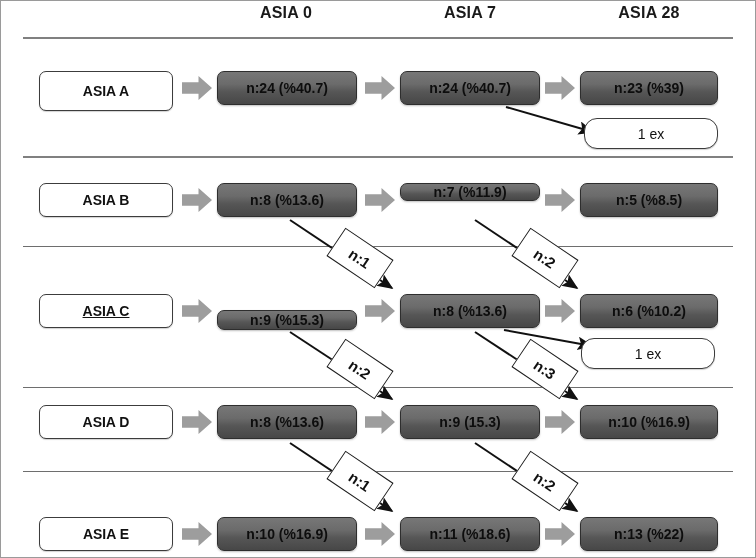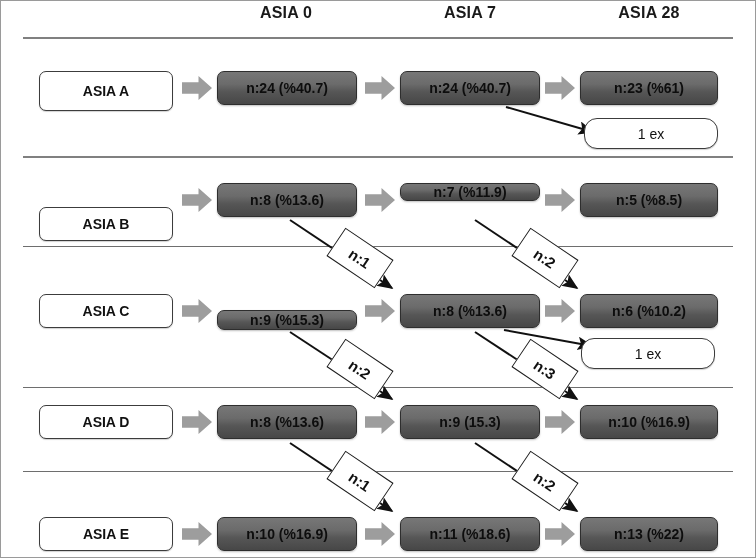--- a/index.html
+++ b/index.html
@@ -136,32 +136,32 @@
   <div class="nlab" style="left:515px;top:351px;transform:rotate(34deg);">n:3</div>
   <div class="nlab" style="left:330px;top:463px;transform:rotate(34deg);">n:1</div>
   <div class="nlab" style="left:515px;top:463px;transform:rotate(34deg);">n:2</div>
 
   <div class="wbox" style="left:38px;top:70px;width:134px;height:40px;">ASIA A</div>
   <div class="blockarrow" style="left:181px;top:74px;"></div>
   <div class="gbox" style="left:216px;top:70px;width:140px;height:34px;">n:24 (%40.7)</div>
   <div class="blockarrow" style="left:364px;top:74px;"></div>
   <div class="gbox" style="left:399px;top:70px;width:140px;height:34px;">n:24 (%40.7)</div>
   <div class="blockarrow" style="left:544px;top:74px;"></div>
-  <div class="gbox" style="left:579px;top:70px;width:138px;height:34px;">n:23 (%61)</div>
+  <div class="gbox" style="left:579px;top:70px;width:138px;height:34px;">n:23 (%39)</div>
   <div class="wbox exbox" style="left:583px;top:117px;width:134px;height:31px;">1 ex</div>
 
-  <div class="wbox" style="left:38px;top:182px;width:134px;height:34px;margin-top:24px;">ASIA B</div>
+  <div class="wbox" style="left:38px;top:182px;width:134px;height:34px;">ASIA B</div>
   <div class="blockarrow" style="left:181px;top:186px;"></div>
   <div class="gbox" style="left:216px;top:182px;width:140px;height:34px;">n:8 (%13.6)</div>
   <div class="blockarrow" style="left:364px;top:186px;"></div>
   <div class="gbox" style="left:399px;top:182px;width:140px;height:18px;">n:7 (%11.9)</div>
   <div class="blockarrow" style="left:544px;top:186px;"></div>
   <div class="gbox" style="left:579px;top:182px;width:138px;height:34px;border-radius:7px;">n:5 (%8.5)</div>
 
-  <div class="wbox" style="left:38px;top:293px;width:134px;height:34px;">ASIA C</div>
+  <div class="wbox" style="left:38px;top:293px;width:134px;height:34px;text-decoration:underline;">ASIA C</div>
   <div class="blockarrow" style="left:181px;top:297px;"></div>
   <div class="gbox" style="left:216px;top:309px;width:140px;height:20px;">n:9 (%15.3)</div>
   <div class="blockarrow" style="left:364px;top:297px;"></div>
   <div class="gbox" style="left:399px;top:293px;width:140px;height:34px;">n:8 (%13.6)</div>
   <div class="blockarrow" style="left:544px;top:297px;"></div>
   <div class="gbox" style="left:579px;top:293px;width:138px;height:34px;">n:6 (%10.2)</div>
   <div class="wbox exbox" style="left:580px;top:337px;width:134px;height:31px;">1 ex</div>
 
   <div class="wbox" style="left:38px;top:404px;width:134px;height:34px;">ASIA D</div>
   <div class="blockarrow" style="left:181px;top:408px;"></div>

